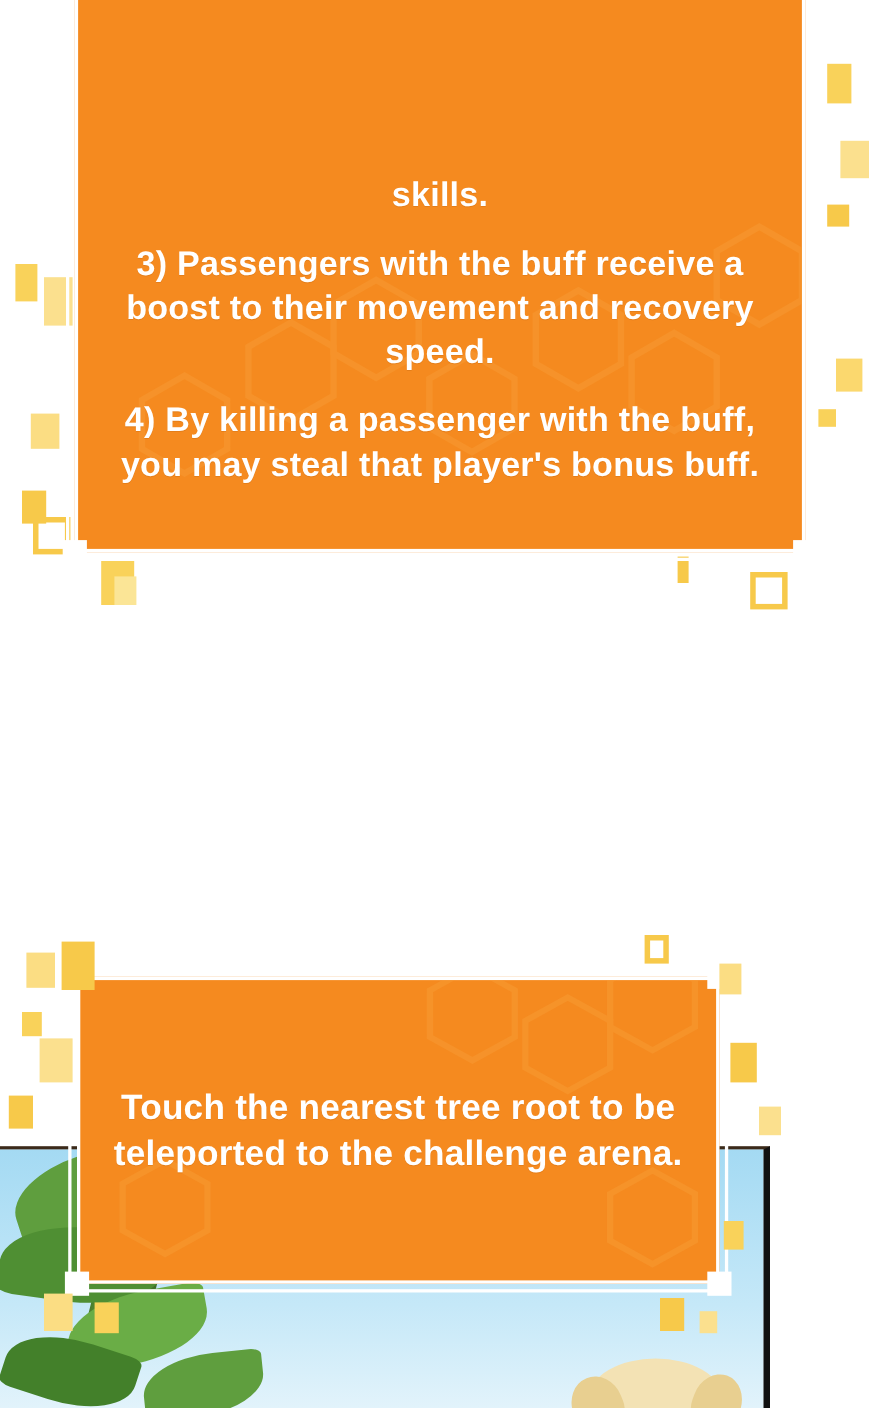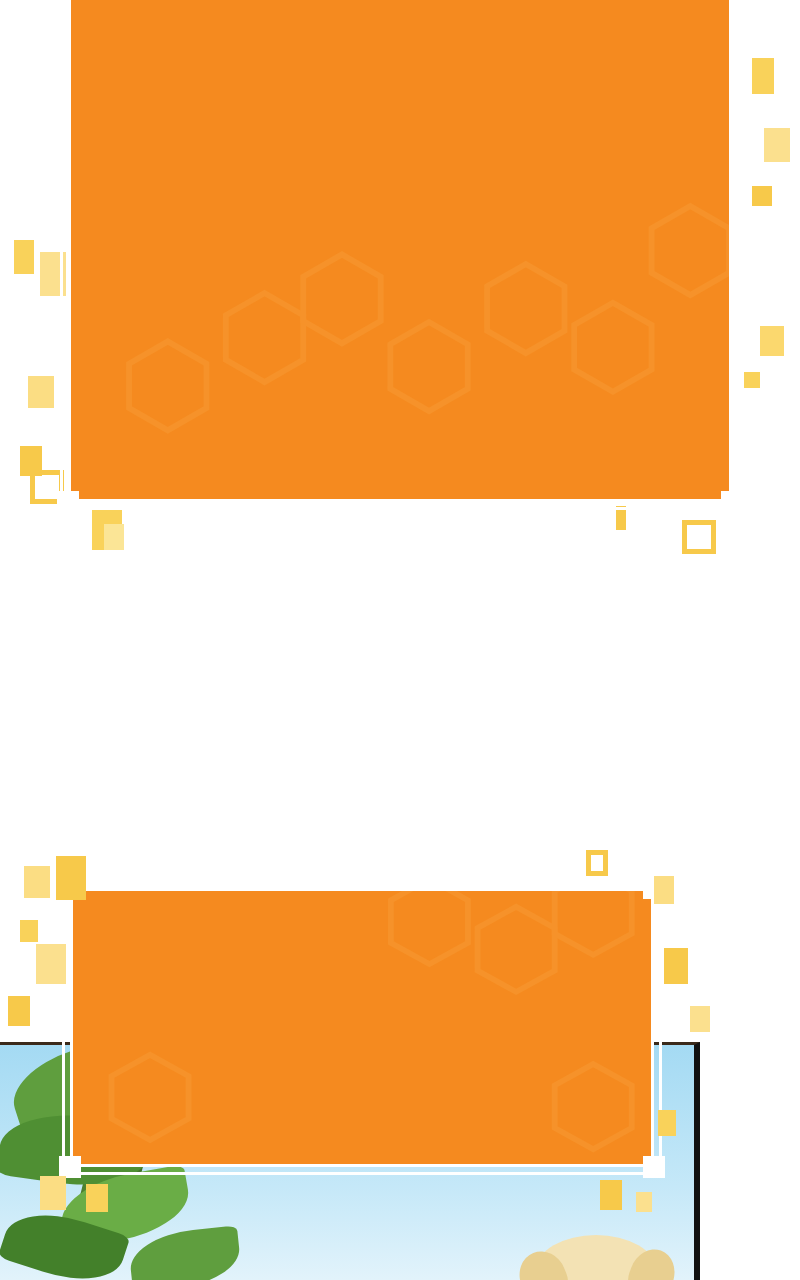--- a/index.html
+++ b/index.html
@@ -182,20 +182,25 @@
             <polygon points="160,470 200,447 240,470 240,516 200,539 160,516"></polygon>
             <polygon points="240,430 280,407 320,430 320,476 280,499 240,476"></polygon>
             <polygon points="330,500 370,477 410,500 410,546 370,569 330,546"></polygon>
             <polygon points="430,440 470,417 510,440 510,486 470,509 430,486"></polygon>
             <polygon points="520,480 560,457 600,480 600,526 560,549 520,526"></polygon>
             <polygon points="600,380 640,357 680,380 680,426 640,449 600,426"></polygon>
             <polygon points="60,520 100,497 140,520 140,566 100,589 60,566"></polygon>
           </g>
         </svg>
       </div>
+      <div class="text">
+        <p class="para">skills.</p>
+        <p class="para">3) Passengers with the buff receive a boost to their movement and recovery speed.</p>
+        <p class="para">4) By killing a passenger with the buff, you may steal that player's bonus buff.</p>
+      </div>
     </div>
 
     <div class="corner bl"></div>
     <div class="corner br"></div>
   </div>
 
   <div class="sq" style="left:24px;  top:866px; width:26px; height:32px; background:#fbdd83; z-index:5;"></div>
   <div class="sq" style="left:56px;  top:856px; width:30px; height:44px; background:#f7c94a; z-index:5;"></div>
   <div class="sq" style="left:20px;  top:920px; width:18px; height:22px; background:#f9d25a; z-index:5;"></div>
   <div class="sq" style="left:36px;  top:944px; width:30px; height:40px; background:#fbe08e; z-index:5;"></div>
@@ -233,20 +238,23 @@
         <svg width="100%" height="100%" viewBox="0 0 600 295" preserveAspectRatio="none">
           <g fill="none" stroke="#f79b35" stroke-width="6">
             <polygon points="330,10 370,-13 410,10 410,56 370,79 330,56"></polygon>
             <polygon points="420,40 460,17 500,40 500,86 460,109 420,86"></polygon>
             <polygon points="500,0 540,-23 580,0 580,46 540,69 500,46"></polygon>
             <polygon points="40,200 80,177 120,200 120,246 80,269 40,246"></polygon>
             <polygon points="500,210 540,187 580,210 580,256 540,279 500,256"></polygon>
           </g>
         </svg>
       </div>
+      <div class="text">
+        <p class="para">Touch the nearest tree root to be teleported to the challenge arena.</p>
+      </div>
     </div>
     <div class="corner tl"></div>
     <div class="corner tr"></div>
     <div class="corner bl"></div>
     <div class="corner br"></div>
   </div>
 
 </div>
 
 </body></html>

